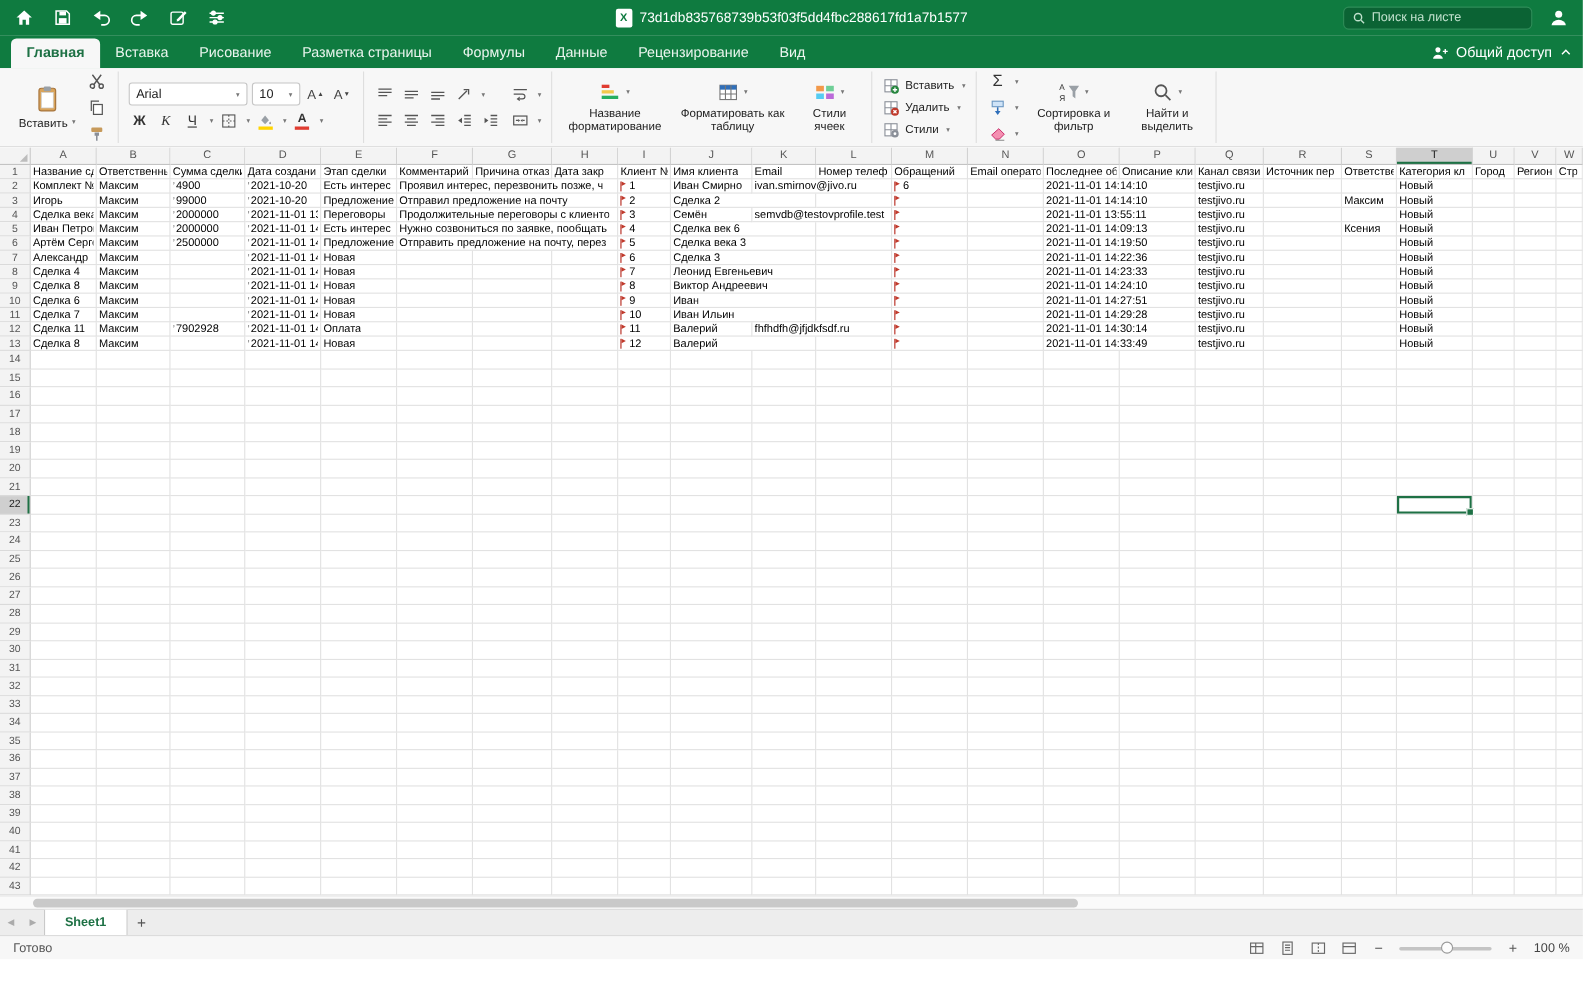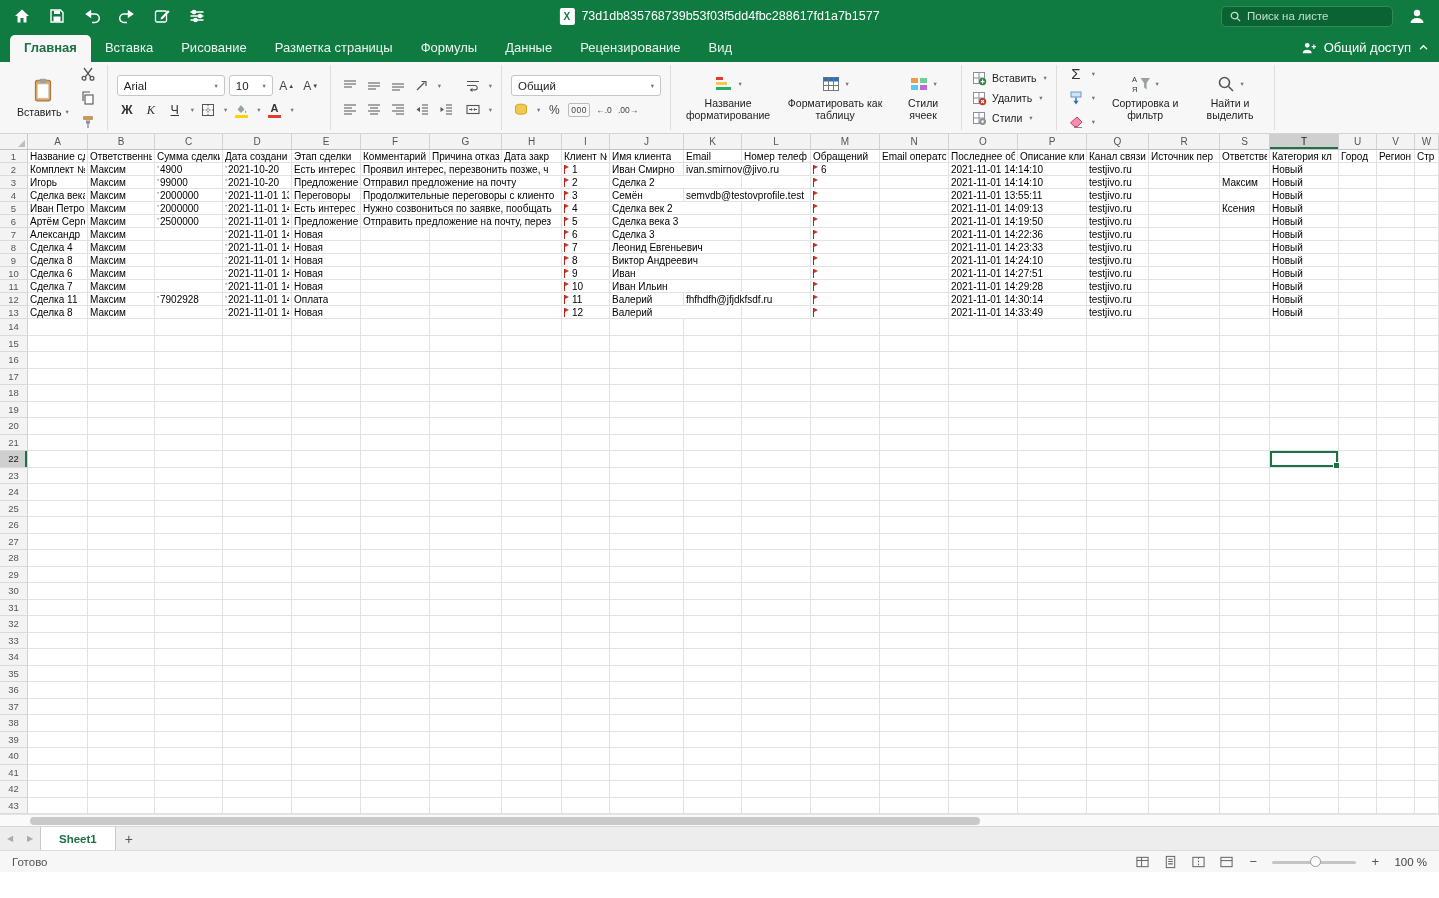--- a/index.html
+++ b/index.html
@@ -337,44 +337,20 @@
                 <path d="M3 6 H5 M11 6 H9"></path>
                 <polygon points="5,4.6 5,7.4 6.8,6" fill="#555" stroke="none"></polygon>
                 <polygon points="9,4.6 9,7.4 7.2,6" fill="#555" stroke="none"></polygon>
               </svg>
             </span>
             <span class="dd">▾</span>
           </div>
       </div>
     </div>
 
-    <div class="grp">
-      <div class="col">
-        <div class="sel w150">
-            <span>Общий</span>
-            <span class="dd">▾</span>
-          </div>
-        <div class="row">
-          <span class="sbtn">
-              <svg class="i16" viewBox="0 0 16 16">
-                <ellipse cx="8" cy="4.2" rx="5.5" ry="2.1" fill="#F2C94C" stroke="#C58F00" stroke-width="0.7"></ellipse>
-                <path d="M2.5 4.2 v3 c0 1.2 2.5 2.1 5.5 2.1 s5.5 -0.9 5.5 -2.1 v-3" fill="#F2C94C" stroke="#C58F00" stroke-width="0.7"></path>
-                <path d="M2.5 7.2 v3 c0 1.2 2.5 2.1 5.5 2.1 s5.5 -0.9 5.5 -2.1 v-3" fill="#F2C94C" stroke="#C58F00" stroke-width="0.7"></path>
-              </svg>
-            </span>
-            <span class="dd">▾</span>
-          <span class="sbtn">%</span>
-          <span class="sbtn">
-              <span class="num000">000</span>
-            </span>
-          <span class="sbtn decbtn">←.0</span>
-          <span class="sbtn decbtn">.00→</span>
-        </div>
-      </div>
-    </div>
 
     <div class="grp">
       <div class="bigv">
         <span class="biglbl">
             <svg class="i20" viewBox="0 0 20 20">
               <rect x="2" y="3" width="7" height="3" fill="#E03C31"></rect>
               <rect x="2" y="8" width="11" height="3" fill="#F2C94C"></rect>
               <rect x="2" y="13" width="15" height="3" fill="#27AE60"></rect>
             </svg>
             <span class="dd">▾</span>
@@ -770,21 +746,21 @@
           <span class="ctext">Есть интерес</span>
         </div>
         <div class="g-cell" style="width: 201px;">
           <span class="ctext">Нужно созвониться по заявке, пообщать</span>
         </div>
         <div class="g-cell" style="width: 48px;">
           <span class="flag"></span>
           <span class="ctext">4</span>
         </div>
         <div class="g-cell" style="width: 132px;">
-          <span class="ctext">Сделка век 2</span>
+          <span class="ctext">Сделка век 6</span>
         </div>
         <div class="g-cell" style="width: 69px;"></div>
         <div class="g-cell" style="width: 69px;">
           <span class="flag"></span>
           <span class="ctext"></span>
         </div>
         <div class="g-cell" style="width: 69px;"></div>
         <div class="g-cell" style="width: 138px;">
           <span class="ctext">2021-11-01 14:09:13</span>
         </div>

